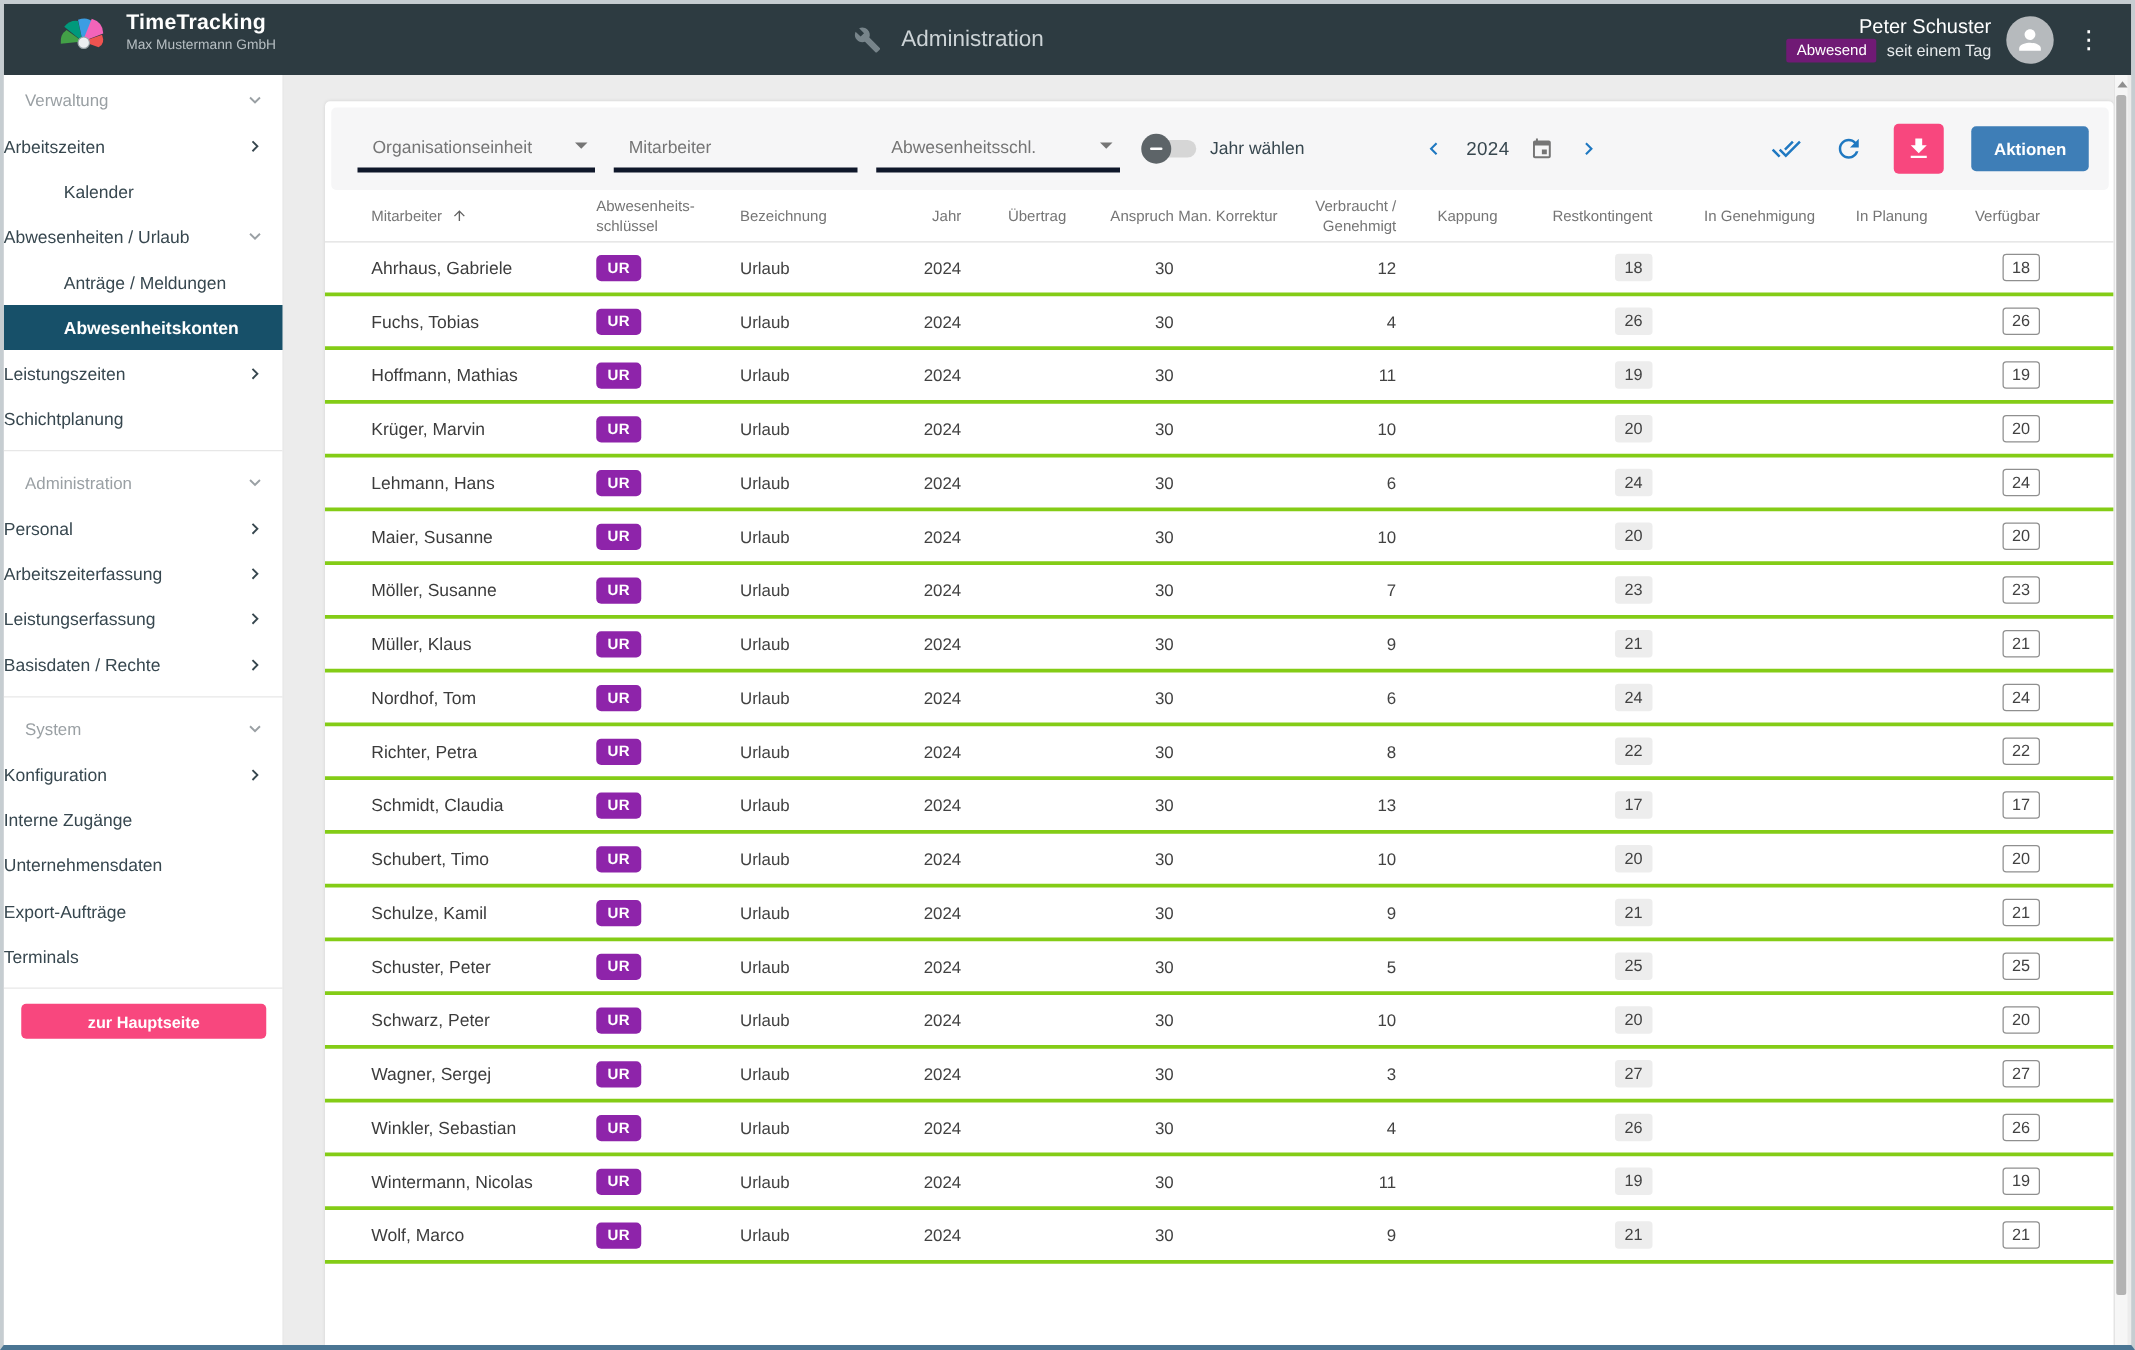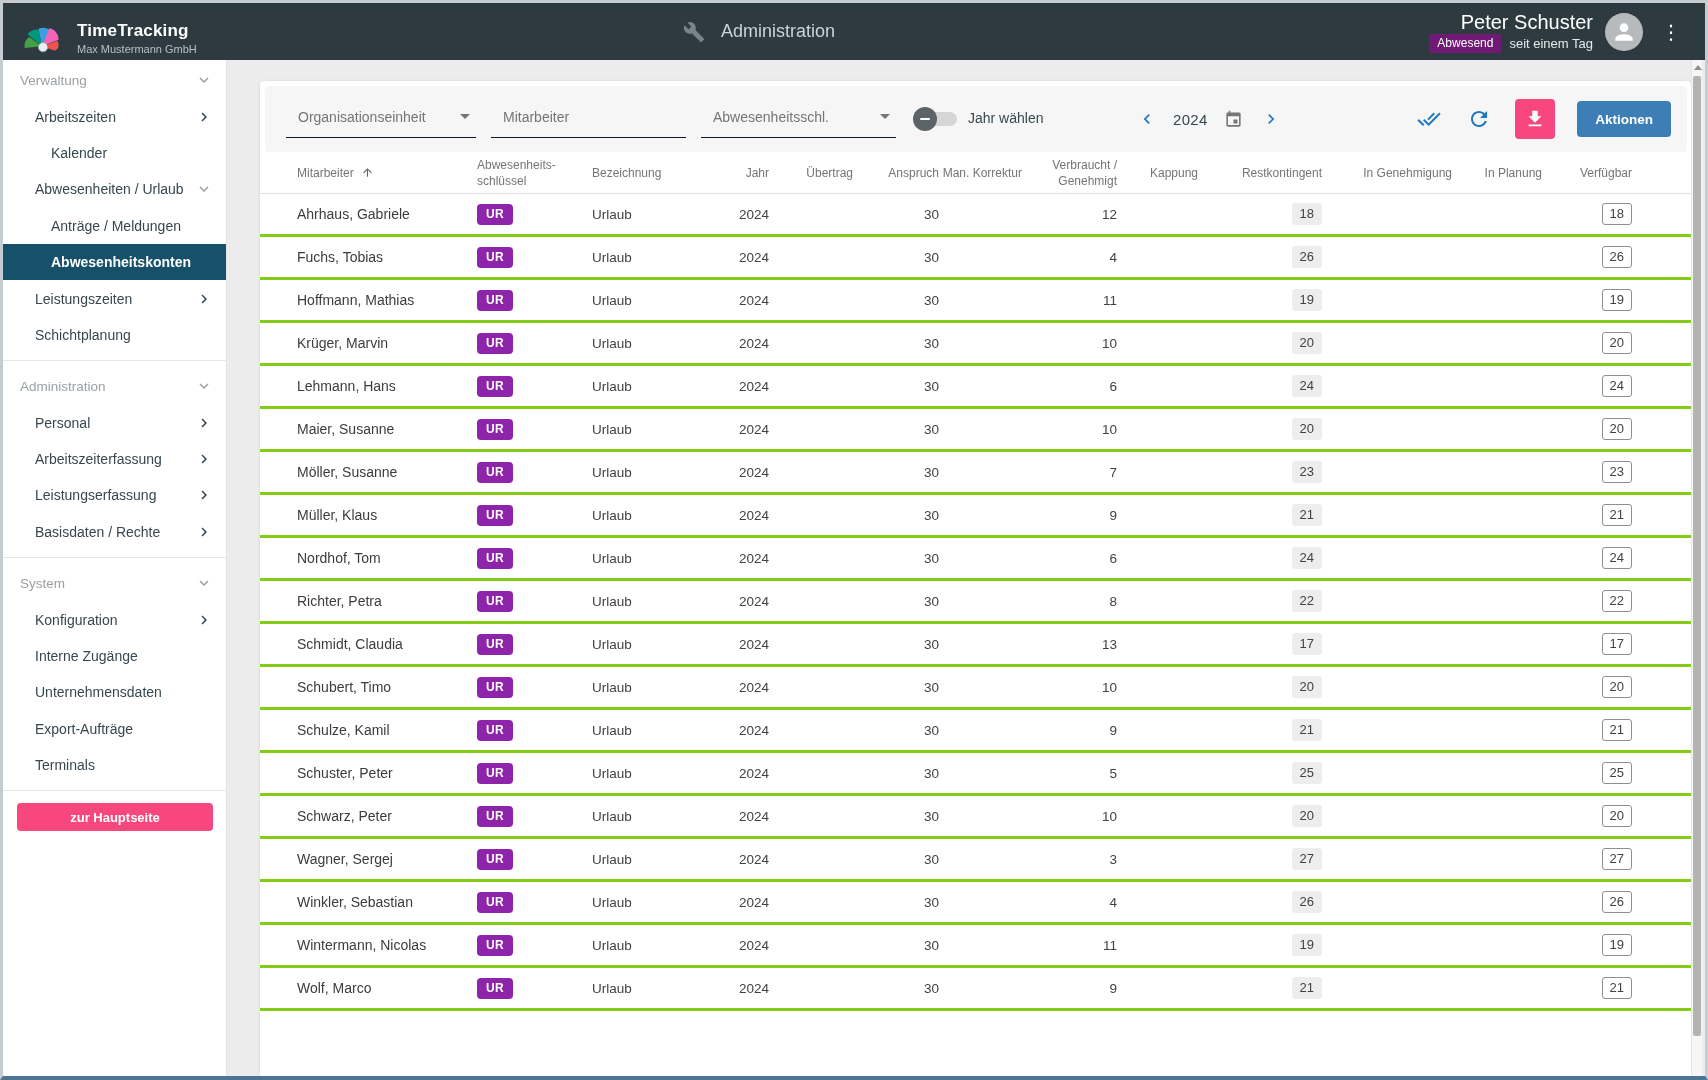--- a/index.html
+++ b/index.html
@@ -2,56 +2,56 @@
 <html><head>
 <meta charset="utf-8">
 <style>
   * { margin:0; padding:0; box-sizing:border-box; }
   html,body { width:1708px; height:1080px; font-family:"Liberation Sans", sans-serif; background:#ececec; }
   .window { position:relative; width:1708px; height:1080px; overflow:hidden;
             border:3px solid #c6cdd1; border-bottom:4px solid #4a7593; background:#ececec; }
 
   
   .appbar { position:absolute; left:0; top:0; width:100%; height:57px; background:#2d3b41;
-            display:flex; align-items:flex-end; }
+            display:flex; align-items:flex-start;padding-left:24px; }
   .brand { display:flex; align-items:center; gap:12px; padding-left:18px; width:600px; }
   .brand-text .t1 { color:#ffffff; font-size:17px; font-weight:bold; letter-spacing:.2px; }
   .brand-text .t2 { color:#b7bfc3; font-size:11px; margin-top:2px; }
   .appbar-center { position:absolute; left:680px; top:0; height:57px; display:flex; align-items:center; gap:16px; }
   .appbar-center .page-title { color:#ccd3d6; font-size:18px; }
   .appbar-right { position:absolute; right:18px; top:0; height:57px; display:flex; align-items:center; gap:12px; }
   .user-block { text-align:right; }
-  .user-name { color:#ffffff; font-size:20px; margin-bottom:0; }
+  .user-name { color:#ffffff; font-size:16px; margin-bottom:0; }
   .user-status { display:flex; align-items:center; gap:8px; justify-content:flex-end; }
   .status-badge { background:#701a75; color:#fff; font-size:12px; padding:2px 8px 3px; border-radius:2px; }
   .status-since { color:#e6eaec; font-size:13px; }
   .avatar { width:38px; height:38px; border-radius:50%; background:#b6babd; display:flex; align-items:center; justify-content:center; }
   .kebab { color:#ffffff; font-size:20px; line-height:1; padding:4px 6px; cursor:pointer; }
 
   
   .sidebar { position:absolute; left:0; top:57px; bottom:0; width:224px; background:#ffffff;
              border-right:1px solid #e3e3e3; padding-top:2px; }
   .nav-row { height:36.4px; display:flex; align-items:center; font-size:14px; color:#37474f; cursor:pointer; position:relative; }
   .nav-row .chev { position:absolute; right:13px; top:50%; transform:translateY(-50%); display:flex; }
   .nav-section { color:#9aa0a4; font-size:13.5px; padding-left:17px; cursor:default; }
-  .nav-l1 { padding-left:32px; }
+  .nav-l1 { }
   .nav-l2 { padding-left:48px; }
   .nav-active { background:#175069; color:#ffffff; font-weight:bold; }
   .nav-divider { border-top:1px solid #e7e7e7; margin:7px 0; }
   .side-btn { display:block; margin:12px 14px 15px; width:196px; height:28px; background:#f8477e; color:#fff;
               border:none; border-radius:4px; font-size:13px; font-weight:bold; font-family:inherit; cursor:pointer; }
 
   
   .main-card { position:absolute; left:257px; top:78px; width:1431px; bottom:0; background:#ffffff;
                border-radius:4px 4px 0 0; box-shadow:0 0 3px rgba(0,0,0,.10); }
 
   
   .filter-panel { position:absolute; left:5px; right:4px; top:5px; height:66px; background:#f6f6f7;
                   border-radius:4px; }
-  .f-field { position:absolute; top:14px; height:38px; border-bottom:1px solid #0f172a; color:#757575; font-size:14px; }
+  .f-field { position:absolute; top:14px; height:38px; border-bottom:4px solid #0f172a; color:#757575; font-size:14px; }
   .f-field .f-label { position:absolute; left:12px; top:9px; white-space:nowrap; }
   .f-arrow { position:absolute; right:6px; top:14px; width:0; height:0; border-left:5px solid transparent;
              border-right:5px solid transparent; border-top:5px solid #757575; }
   .f-org { left:21px; width:190px; }
   .f-emp { left:226px; width:195px; }
   .f-abs { left:436px; width:195px; }
   .toggle { position:absolute; left:648px; top:22px; width:46px; height:22px; cursor:pointer; }
   .toggle .track { position:absolute; left:12px; top:4px; width:32px; height:14px; background:#d6d6d6; border-radius:7px; }
   .toggle .thumb { position:absolute; left:0; top:-1px; width:24px; height:24px; border-radius:50%; background:#5d6468;
                    display:flex; align-items:center; justify-content:center; }

